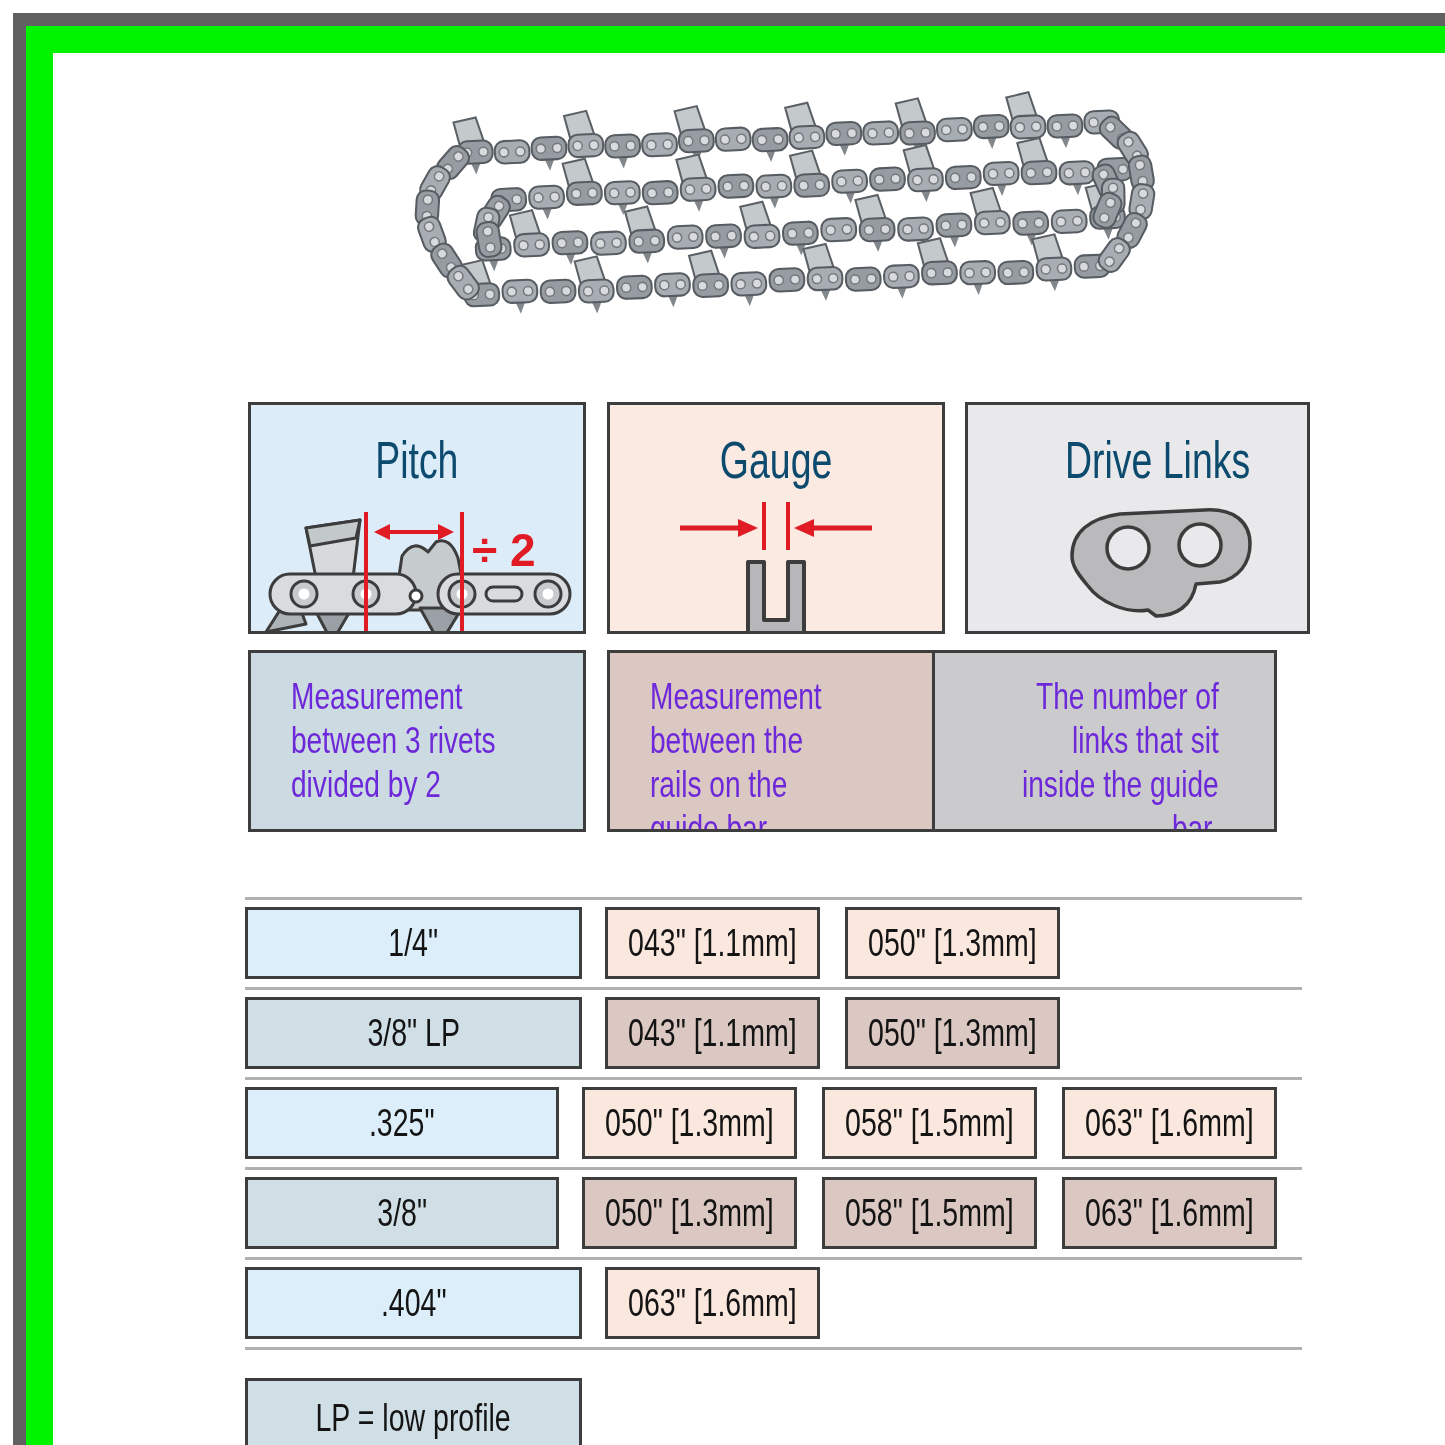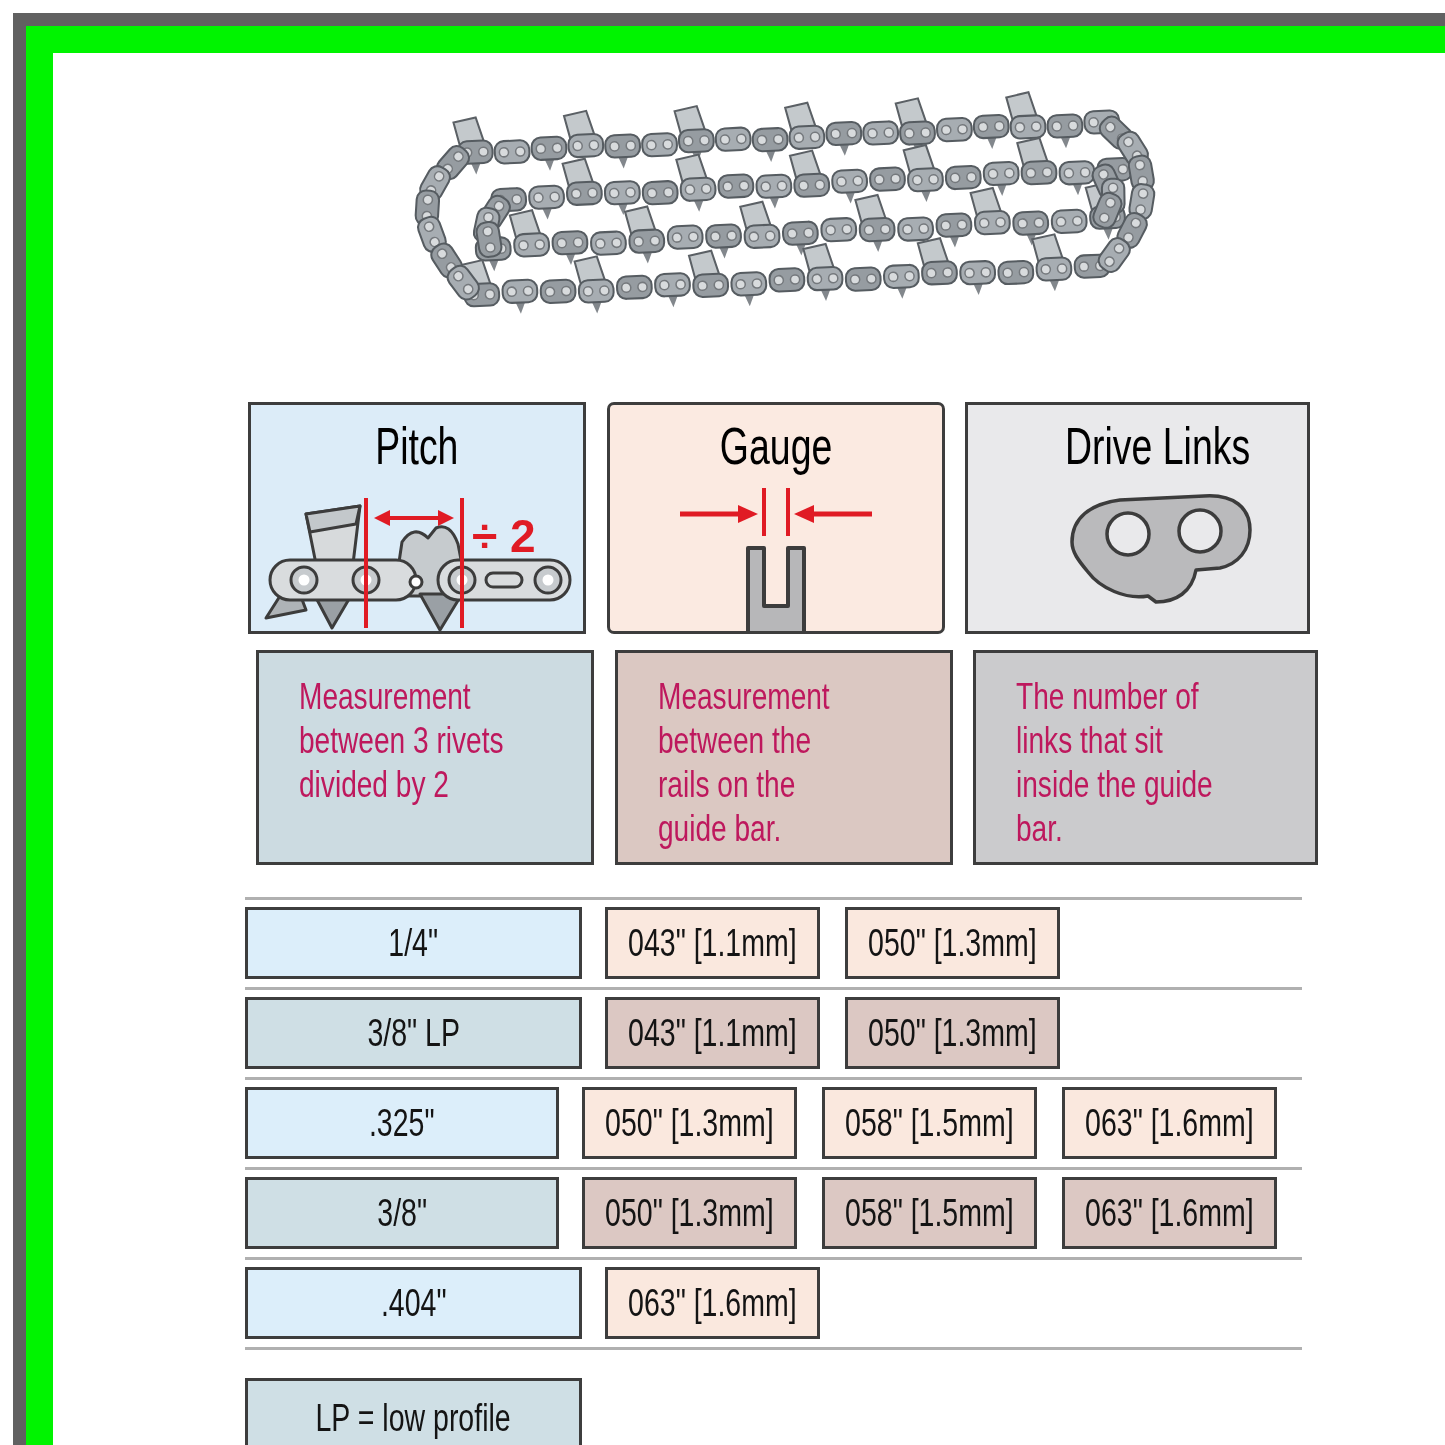--- a/index.html
+++ b/index.html
@@ -18,32 +18,32 @@
   #bar-top-gray{left:13px;top:13px;width:1432px;height:13px;background:var(--frame-outer);}
   #bar-left-gray{left:13px;top:13px;width:13px;height:1432px;background:var(--frame-outer);}
   #bar-top-green{left:26px;top:26px;width:1419px;height:27px;background:var(--frame-inner);}
   #bar-left-green{left:26px;top:26px;width:27px;height:1419px;background:var(--frame-inner);}
   
   #chain{position:absolute;left:388px;top:94px;transform:rotate(-1deg);}
   
   .hdr{position:absolute;top:402px;height:232px;border:3px solid var(--cell-border);
        box-sizing:border-box;text-align:center;overflow:hidden;}
   #hdr-pitch{left:248px;width:338px;background:var(--pitch-header-bg);}
-  #hdr-gauge{left:607px;width:338px;background:var(--gauge-header-bg);border-radius:7px;}
+  #hdr-gauge{left:607px;width:338px;background:var(--gauge-header-bg);}
   #hdr-drive{left:965px;width:345px;background:var(--drive-header-bg);padding-left:40px;}
-  .title{display:block;margin-top:14px;font-size:52px;line-height:1.05;color:#000000;white-space:nowrap;}
+  .title{display:block;margin-top:28px;font-size:52px;line-height:1.05;color:#0c4a6e;white-space:nowrap;}
   .cond{display:inline-block;transform:scaleX(.72);}
   .diag{display:block;margin:2px auto 0 auto;}
   
-  .desc{position:absolute;top:650px;height:215px;border:3px solid var(--cell-border);
+  .desc{position:absolute;top:650px;height:182px;border:3px solid var(--cell-border);
         box-sizing:border-box;padding:22px 0 0 40px;font-size:36px;line-height:1.22;
-        color:#be185d;overflow:hidden;margin-left:8px;}
+        color:#6d28d9;overflow:hidden;}
   #desc-pitch{left:248px;width:338px;background:var(--pitch-desc-bg);}
   #desc-gauge{left:607px;width:338px;background:var(--gauge-desc-bg);}
-  #desc-drive{left:965px;width:345px;background:var(--drive-desc-bg);}
+  #desc-drive{left:932px;width:345px;background:var(--drive-desc-bg);text-align:right;}
   .cond-l{display:inline-block;transform:scaleX(.78);transform-origin:0 0;white-space:pre-line;}
   
   #spec-table{position:absolute;left:245px;top:897px;width:1057px;}
   .sep{height:3px;background:#b0b0b0;}
   .spec-row{display:flex;height:72px;margin:7px 0 8px 0;}
   .cell{box-sizing:border-box;border:3px solid var(--cell-border);height:72px;
         display:flex;align-items:center;justify-content:center;
         font-size:38px;color:#141414;}
   .pitch{width:337px;margin-right:23px;}
   .gauge{width:215px;margin-right:25px;}

